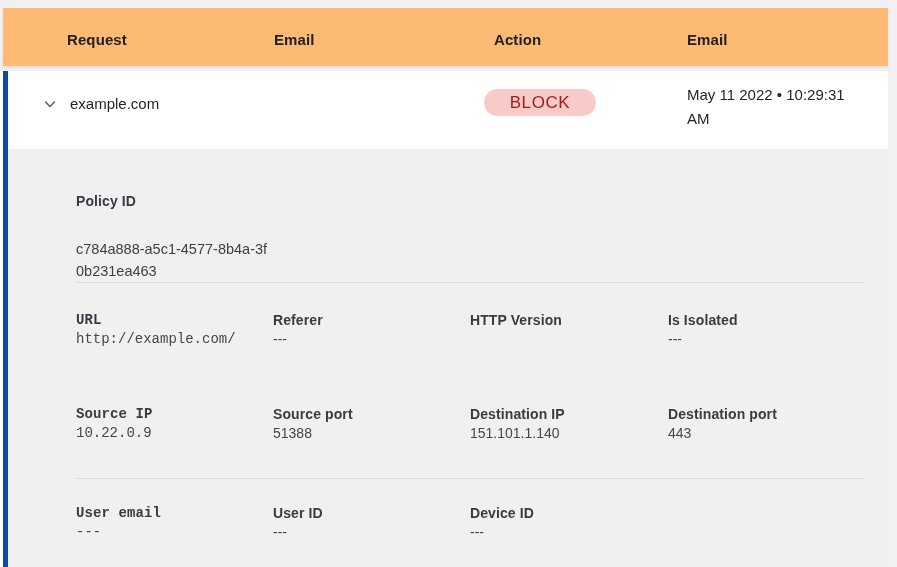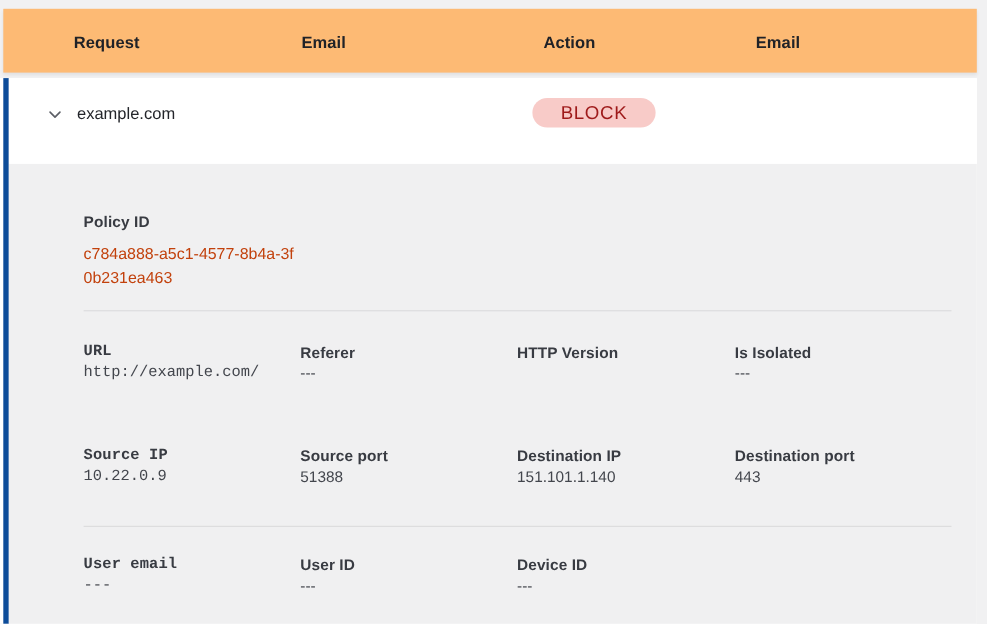--- a/index.html
+++ b/index.html
@@ -55,22 +55,22 @@
   
   .detail-panel {
     position:absolute; left:8px; right:0; top:78px; bottom:0;
     background:#f0f0f1;
   }
   .field-label { font-size:14px; font-weight:bold; color:#383b42; letter-spacing:.1px; }
   .field-value { margin-top:2px; font-size:14px; line-height:19px; color:#43464d; }
 
   .policy-section { position:absolute; left:68px; top:44px; width:200px; }
   .policy-link {
-    display:block; margin-top:11px; width:196px;
-    font-size:14.5px; line-height:22px; color:#c2410c;
+    display:block; margin-top:29px; width:196px;
+    font-size:14.5px; line-height:22px; color:#404040;
     text-decoration:none; word-break:break-all; cursor:pointer;
   }
 
   .divider { position:absolute; left:68px; right:23px; height:1px; background:#dbdbdc; }
   .divider.d1 { top:133px; }
   .divider.d2 { top:329px; }
 
   .field-row { position:absolute; left:0; right:0; }
   .field-row.rA { top:163px; }
   .field-row.rB { top:257px; }
@@ -97,20 +97,21 @@
   <div class="log-row">
     <button class="expander" aria-label="collapse row">
       <span>
         <svg width="16" height="16" viewBox="0 0 16 16" fill="none">
           <path d="M3.5 6 L8 10.5 L12.5 6" stroke="#5c5f66" stroke-width="1.5" fill="none" stroke-linecap="round" stroke-linejoin="round"></path>
         </svg>
       </span>
     </button>
     <span class="request-text">example.com</span>
     <span class="badge">BLOCK</span>
+    <div class="time-text">May 11 2022 • 10:29:31 AM</div>
   </div>
 
   <div class="detail-panel">
 
     <div class="policy-section">
       <div class="field-label">Policy ID</div>
       <a class="policy-link">c784a888-a5c1-4577-8b4a-3f0b231ea463</a>
     </div>
 
     <div class="divider d1"></div>

